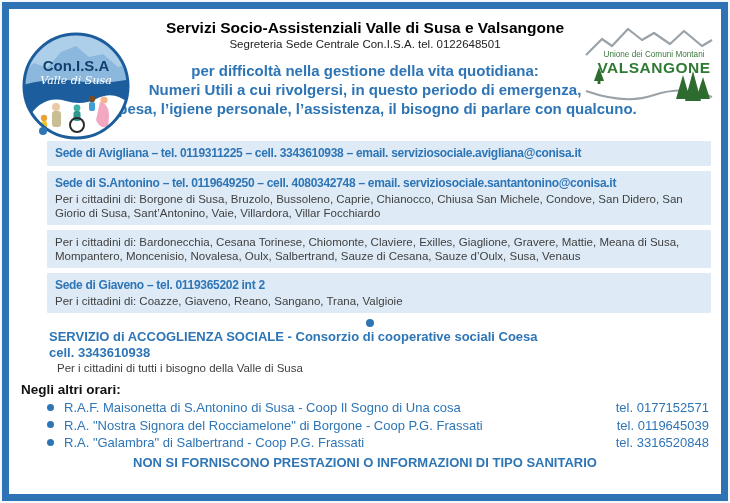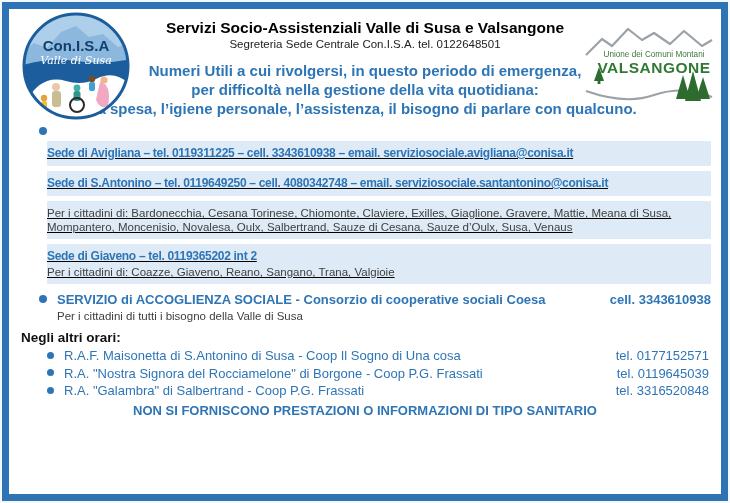--- a/index.html
+++ b/index.html
@@ -1,40 +1,40 @@
 <!DOCTYPE html>
 <html><head>
 <meta charset="utf-8">
 <style>
   html,body{margin:0;padding:0;background:#f4f8fc;}
   .page{
     width:726px;height:499px;box-sizing:border-box;margin:2px;
     border:7px solid #2E74B5;background:#fff;position:relative;overflow:hidden;
     font-family:"Liberation Sans", sans-serif;color:#000;
   }
-  .logo-left{position:absolute;left:11px;top:3px;width:112px;height:112px;}
+  .logo-left{position:absolute;left:11px;top:23px;width:112px;height:112px;}
   .logo-right{position:absolute;right:7px;top:10px;width:130px;height:94px;}
   .header-center{margin:9px 138px 0 138px;text-align:center;}
   .hdr-title{font-size:15.5px;font-weight:bold;line-height:19px;}
   .hdr-sub{font-size:11.5px;line-height:15px;color:#222;}
   .emg{color:#2E75B6;font-weight:bold;font-size:15px;line-height:19px;text-align:center;}
   .emg-block{margin-top:9px;}
   .emg3{margin-top:0;}
   .bodyarea{padding:8px 8px 0 8px;}
   .hours-heading,.other-heading{font-size:13.5px;font-weight:bold;color:#111;margin:6px 0 2px 4px;line-height:17px;}
   .bullet-row{display:flex;align-items:baseline;margin:2px 0 2px 22px;}
   .bullet{width:8px;height:8px;border-radius:50%;background:#2E75B6;flex:0 0 8px;margin-right:10px;position:relative;top:-1px;align-self:center;}
   .bullet.small{width:7px;height:7px;flex-basis:7px;}
   .sec-heading{font-size:13.5px;font-weight:bold;color:#2E75B6;line-height:17px;}
-  .office-box{background:#DEEBF7;margin:5px 2px 5px 30px;padding:4px 8px 5px 0;border-radius:1px;text-decoration:underline;}
+  .office-box{background:#DEEBF7;margin:5px 2px 5px 30px;padding:4px 8px 5px 8px;border-radius:1px;}
   .office-title{color:#2E75B6;font-weight:bold;font-size:12px;letter-spacing:-0.3px;white-space:nowrap;overflow:hidden;line-height:16px;}
   .office-cit{color:#404040;font-size:11.5px;line-height:14px;margin-top:1px;}
-  .acc-row{display:flex;align-items:baseline;margin:7px 2px 0 22px;}
+  .acc-row{display:flex;align-items:baseline;margin:7px 2px 0 22px;flex-direction:column;}
   .acc-heading{font-size:13px;font-weight:bold;color:#2E75B6;line-height:17px;flex:1;}
-  .acc-phone{font-size:13px;font-weight:bold;color:#2E75B6;white-space:nowrap;margin-left:4px;}
+  .acc-phone{font-size:13px;font-weight:bold;color:#2E75B6;white-space:nowrap;margin-left:10px;}
   .acc-cit{color:#404040;font-size:11.5px;line-height:14px;margin:1px 0 0 40px;}
   .oh-item{display:flex;align-items:baseline;margin:1px 4px 1px 30px;}
   .oh-label{color:#2E75B6;font-size:13px;line-height:16.5px;flex:1;}
   .oh-phone{color:#2E75B6;font-size:13px;white-space:nowrap;margin-left:8px;}
   .footer-notice{color:#2E75B6;font-weight:bold;font-size:13px;text-align:center;margin-top:3px;line-height:16px;}
 </style>
 </head>
 <body>
 
 <div class="page">
@@ -83,39 +83,40 @@
         <path d="M101 82 L109 52 L117 82 Z"></path>
         <path d="M112 80 L119 58 L126 80 Z"></path>
       </g>
     </svg>
   </div>
 
   <div class="header-center">
     <div class="hdr-title">Servizi Socio-Assistenziali Valle di Susa e Valsangone</div>
     <div class="hdr-sub">Segreteria Sede Centrale Con.I.S.A. tel. 0122648501</div>
     <div class="emg-block">
+      <div class="emg">per difficoltà nella gestione della vita quotidiana:</div>
       <div class="emg">Numeri Utili a cui rivolgersi, in questo periodo di emergenza,</div>
-      <div class="emg">per difficoltà nella gestione della vita quotidiana:</div>
     </div>
   </div>
   <div class="emg emg3">la spesa, l’igiene personale, l’assistenza, il bisogno di parlare con qualcuno.</div>
 
   <div class="bodyarea">
 
 
     <div class="bullet-row">
       <span class="bullet"></span>
     </div>
 
     <div class="office-box">
       <div class="office-title">Sede di Avigliana –  tel. 0119311225 – cell. 3343610938 – email. serviziosociale.avigliana@conisa.it</div>
     </div>
 
     <div class="office-box">
       <div class="office-title">Sede di S.Antonino – tel. 0119649250 – cell. 4080342748 – email. serviziosociale.santantonino@conisa.it</div>
+      <div class="office-cit">Per i cittadini di: Borgone di Susa, Bruzolo, Bussoleno, Caprie, Chianocco, Chiusa San Michele, Condove, San Didero, San Giorio di Susa, Sant’Antonino, Vaie, Villardora, Villar Focchiardo</div>
     </div>
 
     <div class="office-box">
       <div class="office-cit">Per i cittadini di: Bardonecchia, Cesana Torinese, Chiomonte, Claviere, Exilles, Giaglione, Gravere, Mattie, Meana di Susa, Mompantero, Moncenisio, Novalesa, Oulx, Salbertrand, Sauze di Cesana, Sauze d’Oulx, Susa, Venaus</div>
     </div>
 
     <div class="office-box">
       <div class="office-title">Sede di Giaveno – tel. 0119365202 int 2</div>
       <div class="office-cit">Per i cittadini di: Coazze, Giaveno, Reano, Sangano, Trana, Valgioie</div>
     </div>

